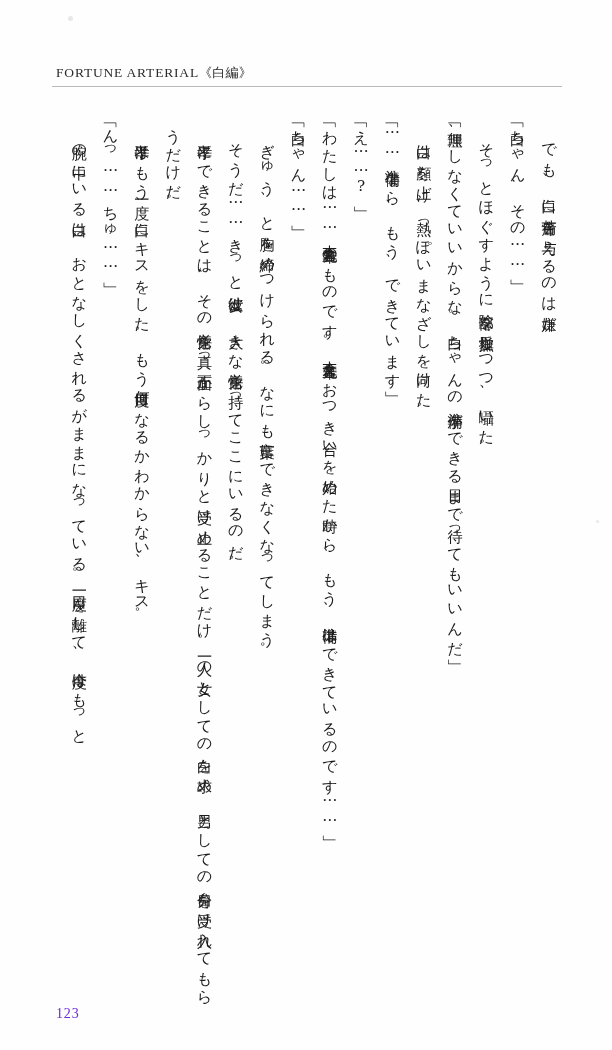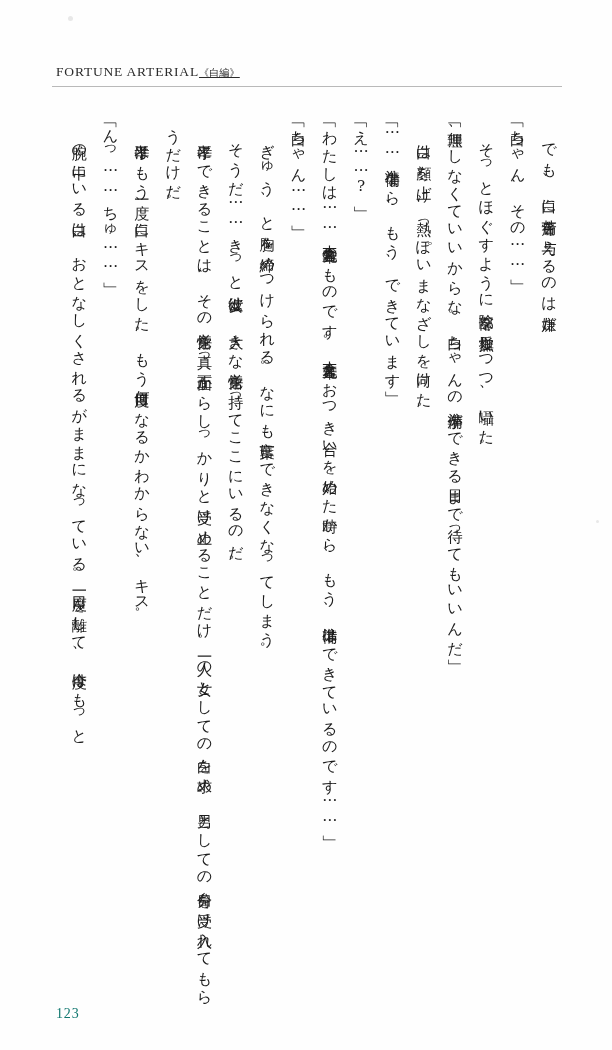--- a/index.html
+++ b/index.html
@@ -27,23 +27,22 @@
     position: absolute;
     top: 64px;
     left: 56px;
     font-size: 13.5px;
     letter-spacing: 0.06em;
     color: #2b2b2b;
     white-space: nowrap;
     font-family: "Liberation Serif", "DejaVu Serif", serif;
   }
   .running-head .rh-jp {
-    font-size: 10px;
+    font-size: 13px;
     letter-spacing: 0.02em;
-    text-decoration: underline;
   }
 
   .rule {
     position: absolute;
     left: 52px;
     top: 86px;
     width: 510px;
     height: 1px;
     background: #b9b9b9;
   }
@@ -72,21 +71,21 @@
   .vtext p.ind {
     text-indent: 1em;
   }
 
   .folio {
     position: absolute;
     left: 56px;
     bottom: 28px;
     font-size: 14px;
     letter-spacing: 0.06em;
-    color: #0f766e;
+    color: #6d28d9;
     font-family: "Liberation Serif", "DejaVu Serif", serif;
   }
 
   
   .speck {
     position: absolute;
     background: #e8e8e8;
     border-radius: 50%;
   }
   .speck.s1 { left: 68px; top: 16px; width: 5px; height: 5px; }

